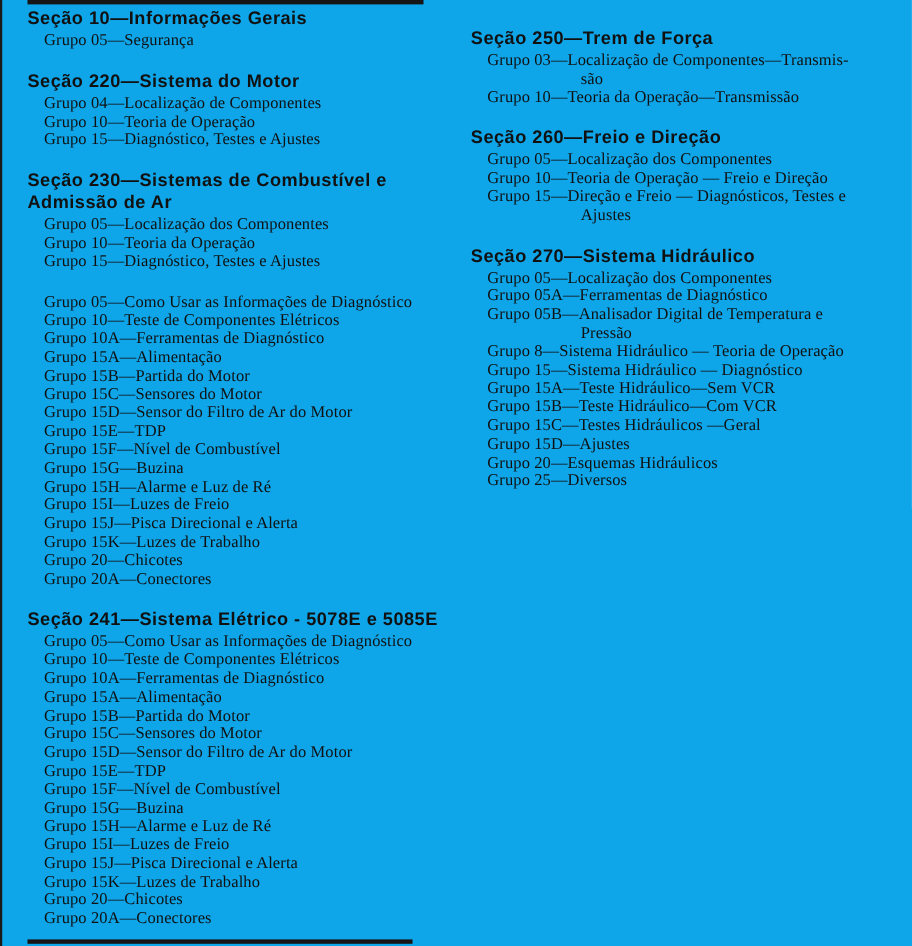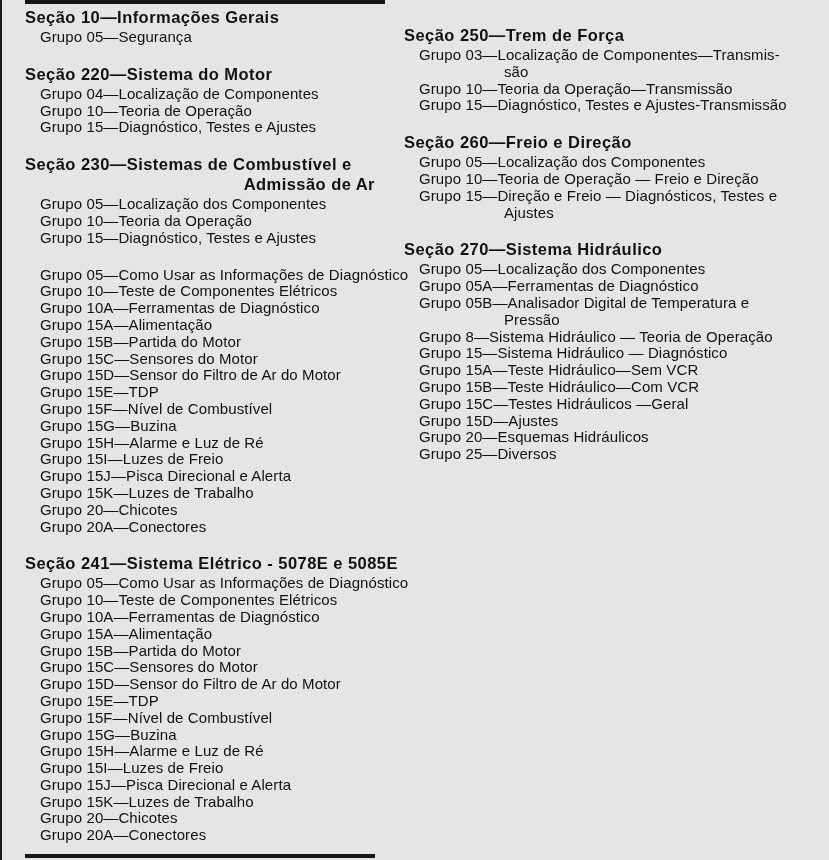--- a/index.html
+++ b/index.html
@@ -4,21 +4,21 @@
 <style>
   html, body {
     margin: 0;
     padding: 0;
     background: #ffffff;
   }
   .page {
     position: relative;
     width: 829px;
     height: 860px;
-    background: #e5e5e5;
+    background: #0ea5e9;
     overflow: hidden;
     font-family: "Liberation Sans", "DejaVu Sans", sans-serif;
     color: #111111;
   }
   .border-left {
     position: absolute;
     left: 0; top: 0;
     width: 2px; height: 860px;
     background: #1a1a1a;
   }
@@ -31,44 +31,45 @@
   .rule-bottom {
     position: absolute;
     left: 25px; bottom: 2px;
     width: 350px; height: 4px;
     background: #161616;
   }
   .col {
     position: absolute;
   }
   .col-left  { left: 25px;  top: 9px;  width: 390px; }
-  .col-right { left: 404px; top: 27px; width: 398px; }
+  .col-right { left: 428px; top: 27px; width: 398px; }
   .section { margin: 0; }
   .section:not(:first-child) { margin-top: 20px; }
   .sec-title {
     font-weight: bold;
     font-size: 16.5px;
     line-height: 17px;
     letter-spacing: 0.45px;
     margin-bottom: 3px;
     white-space: nowrap;
   }
   .sec-title2 {
     white-space: nowrap;
-    text-align: right;
+    text-align: left;
     width: 350px;
     margin-top: 0;
   }
   .group {
     font-size: 15px;
     line-height: 16.8px;
     padding-left: 100px;
     text-indent: -85px;
     white-space: pre-line;
     letter-spacing: 0.1px;
+    font-family: Liberation Serif, serif;
   }
 </style>
 </head>
 <body>
 
 <div class="page">
   <div class="border-left"></div>
   <div class="rule-top"></div>
   <div class="rule-bottom"></div>
   <div class="col col-left">
@@ -126,21 +127,20 @@
         <div class="group">Grupo 20—Chicotes</div>
         <div class="group">Grupo 20A—Conectores</div>
       </div>
     </div>
   <div class="col col-right">
       <div class="section">
         <div class="sec-title">Seção 250—Trem de Força</div>
         <div class="group">Grupo 03—Localização de Componentes—Transmis-
 são</div>
         <div class="group">Grupo 10—Teoria da Operação—Transmissão</div>
-        <div class="group">Grupo 15—Diagnóstico, Testes e Ajustes-Transmissão</div>
       </div>
       <div class="section">
         <div class="sec-title">Seção 260—Freio e Direção</div>
         <div class="group">Grupo 05—Localização dos Componentes</div>
         <div class="group">Grupo 10—Teoria de Operação — Freio e Direção</div>
         <div class="group">Grupo 15—Direção e Freio — Diagnósticos, Testes e
 Ajustes</div>
       </div>
       <div class="section">
         <div class="sec-title">Seção 270—Sistema Hidráulico</div>

